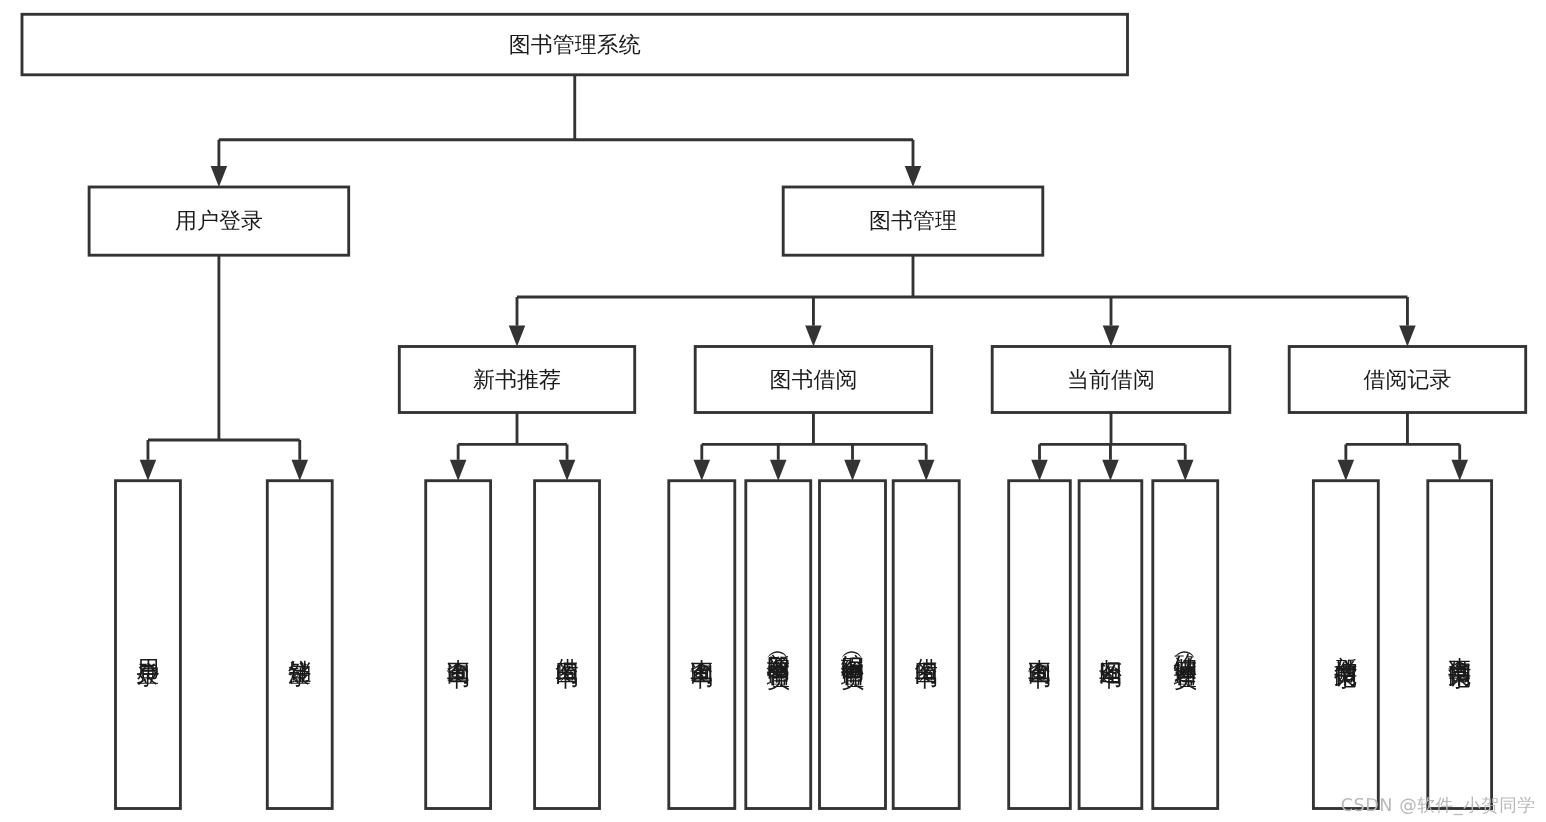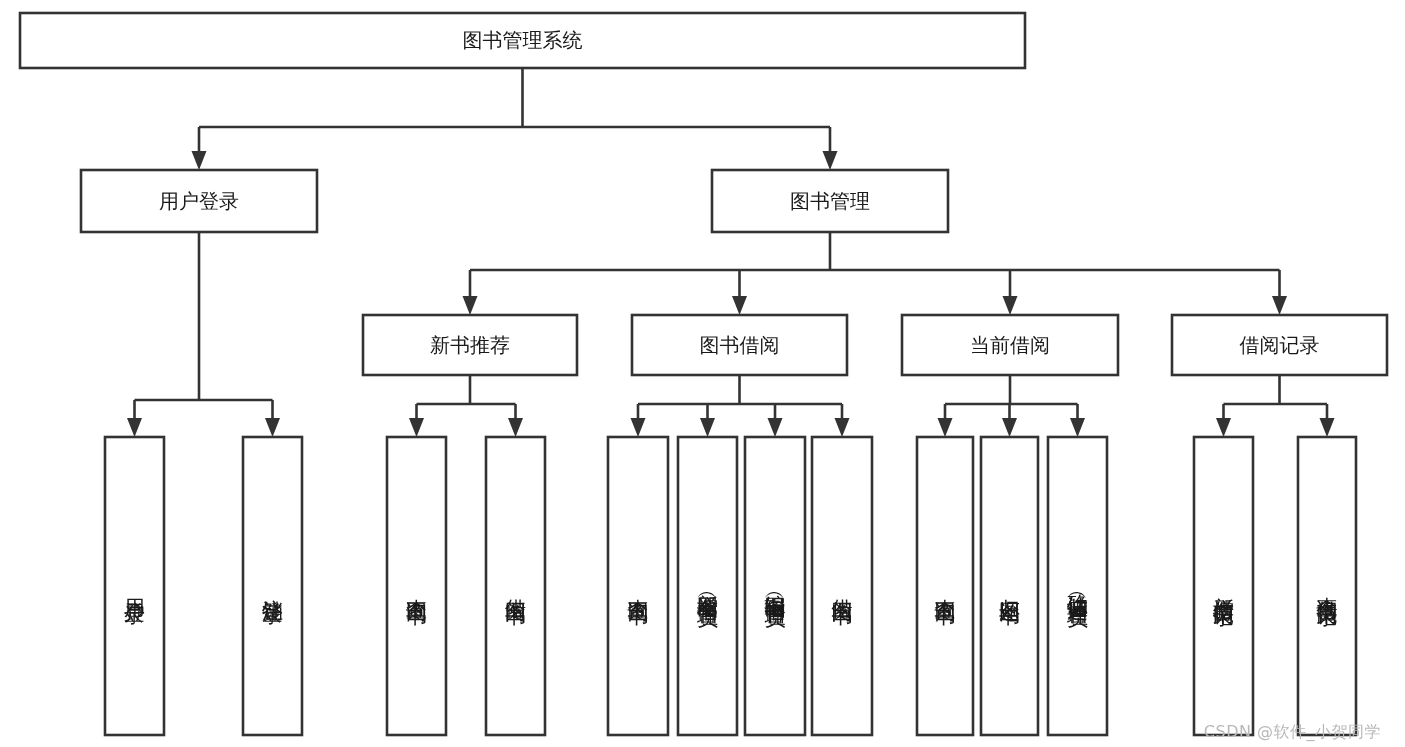--- a/index.html
+++ b/index.html
@@ -58,21 +58,21 @@
     font-family: "DejaVu Sans", "Liberation Sans", sans-serif;
     font-size: 21px;
     line-height: 1.05;
     letter-spacing: 2px;
     color: #1a1a1a;
     white-space: nowrap;
     pointer-events: none;
   }
   .watermark {
     position: absolute;
-    right: 24px;
+    right: 9px;
     bottom: 4px;
     font-family: "DejaVu Sans", "Liberation Sans", sans-serif;
     font-size: 16px;
     color: #b9b9b9;
     letter-spacing: 0.5px;
     white-space: nowrap;
   }
 </style>
 </head>
 <body>

